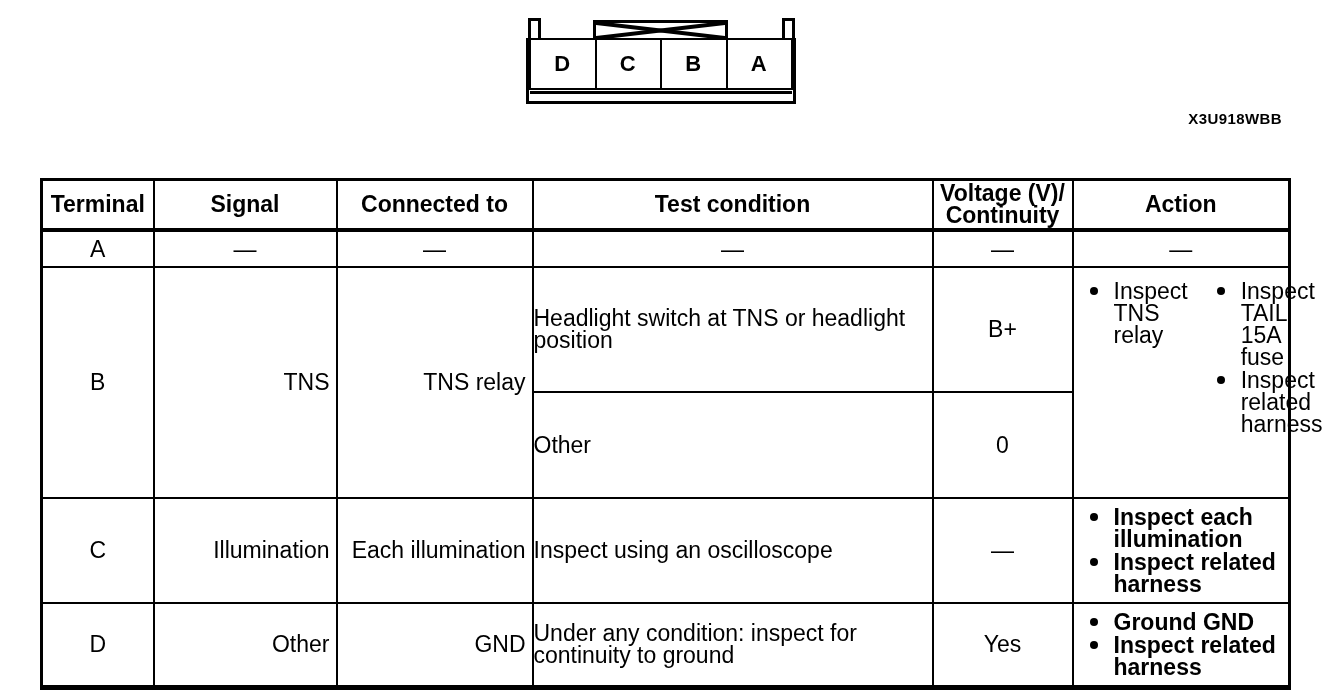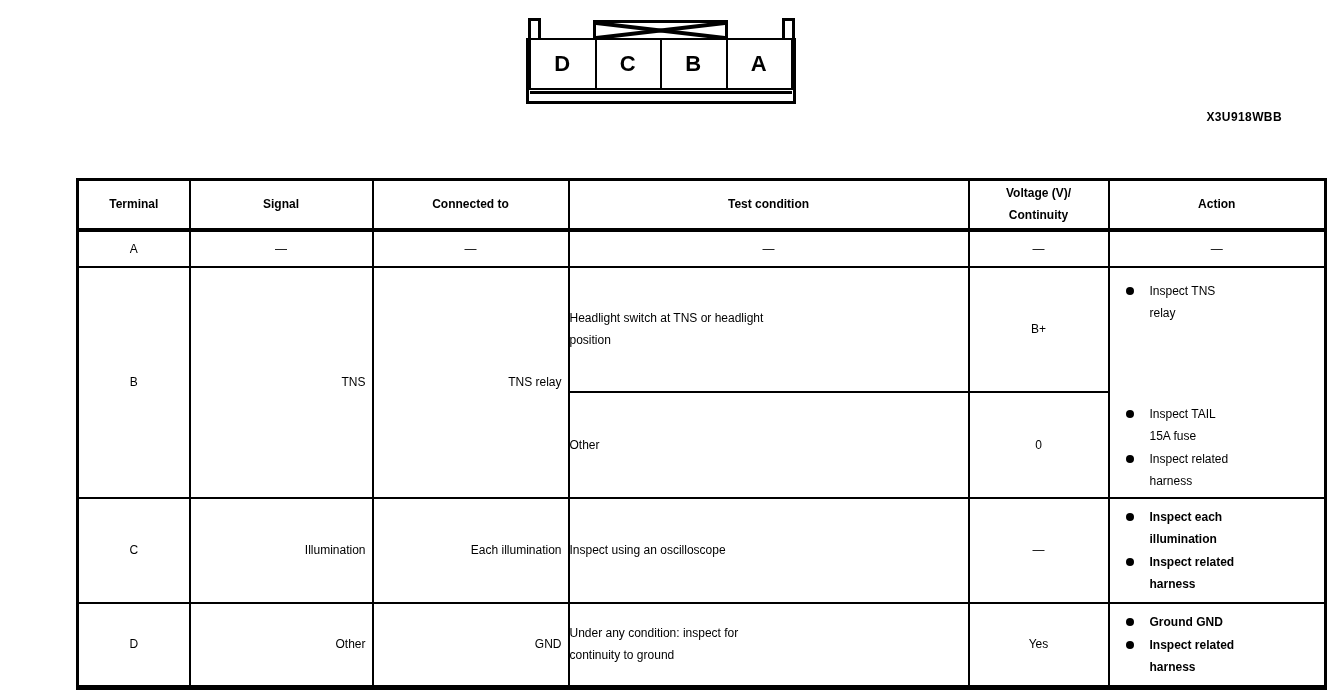--- a/index.html
+++ b/index.html
@@ -39,32 +39,31 @@
     display: flex; align-items: center; justify-content: center;
     font-size: 22px; font-weight: 700; letter-spacing: 1px;
   }
   .term-box + .term-box { margin-left: -2px; }
   .conn-strip {
     position: absolute; left: 4px; top: 73px; width: 262px; height: 3px;
     background: #000; z-index: 3;
   }
   .fig-code {
     position: absolute; top: 110px; right: 46px;
-    font-size: 12px; font-weight: 700; letter-spacing: 0.4px;
+    font-size: 15px; font-weight: 700; letter-spacing: 0.4px;
   }
 
   
   table.spec {
     position: absolute; left: 40px; top: 178px;
     width: 1248px; table-layout: fixed;
     border-collapse: collapse;
     border: 3px solid #000;
     border-bottom: 5px solid #000;
-    font-size: 12px;
-    margin-left: 36px;
+    font-size: 23px;
   }
   table.spec th, table.spec td {
     border: 2px solid #000;
     vertical-align: middle;
     background: #fff;
     line-height: 22px;
   }
   table.spec th {
     font-weight: 700; text-align: center;
     border-bottom: 4px solid #000;
@@ -77,21 +76,21 @@
   tr.row-c { height: 105px; }
   tr.row-d { height: 84px; }
 
   td.center { text-align: center; }
   td.lefty  { text-align: right; padding-left: 10px; padding-right: 6px; }
   td.test   { text-align: left; padding-right: 8px;
               white-space: pre-line; line-height: 28px; }
 
   td.action-cell { vertical-align: middle; padding: 6px 4px 6px 4px; font-weight: bold; }
   td.action-cell-b { vertical-align: top; padding: 8px 4px 0 4px; }
-  .action-split { height: 214px; display: flex; flex-direction: column; justify-content: space-between; gap: 17px; }
+  .action-split { height: 214px; display: flex; flex-direction: row; justify-content: space-between; gap: 17px; }
   ul.bullets { list-style: none; }
   ul.bullets li {
     position: relative; padding-left: 36px;
     line-height: 22px; white-space: pre-line; margin: 1px 0;
   }
   ul.bullets li .dot {
     position: absolute; left: 12px; top: 7px;
     width: 8px; height: 8px; border-radius: 50%; background: #000;
   }
 </style>

